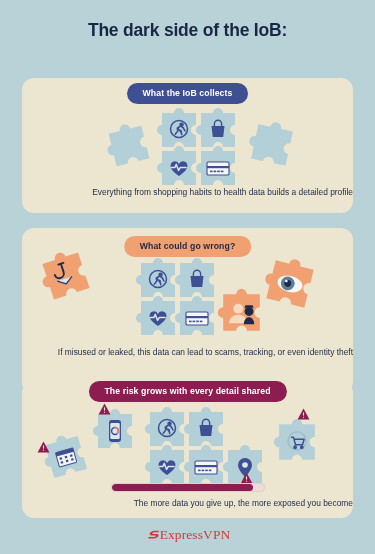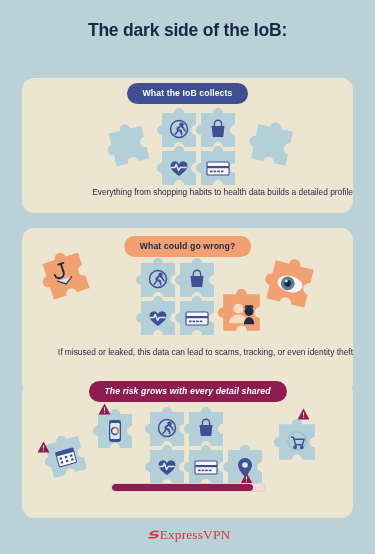--- a/index.html
+++ b/index.html
@@ -30,21 +30,21 @@
   #card3{top:381px;height:137px;}
 
   .badge{
     position:absolute;left:50%;transform:translateX(-50%);
     border-radius:999px;
     font-size:8.7px;font-weight:bold;letter-spacing:0.1px;
     padding:5px 16px 6px;white-space:nowrap;
   }
   #badge1{top:5px;background:#3f4f93;color:#ffffff;}
   #badge2{top:8px;background:#f0a071;color:#1c2a4a;}
-  #badge3{top:0;background:#8d1d51;color:#ffffff;font-style:italic;}
+  #badge3{top:0;background:#8d1d51;color:#ffffff;}
 
   .caption{
     position:absolute;left:0;width:331px;text-align:right;
     font-size:8.4px;font-weight:500;color:#1c2a4a;
   }
   #cap1{top:109px;}
   #cap2{top:113px;margin-top:6px;}
   #cap3{top:117px;}
 
   .stage{position:absolute;left:0;top:0;width:331px;height:137px;}
@@ -375,20 +375,21 @@
             <rect x="11" y="8" width="2" height="6" fill="#ece5cf"></rect>
             <rect x="11" y="16" width="2" height="2" fill="#ece5cf"></rect>
           </svg>
       </div>
 
       <div class="progress-wrap">
         <div class="progress-fill" style="width:93%;"></div>
       </div>
     </div>
 
+    <div class="caption" id="cap3">The more data you give up, the more exposed you become</div>
   </div>
 
   <div class="logo">
     <span class="logo-mark">
       <svg viewBox="0 0 24 24" width="15" height="15">
         <path d="M16.5 4.5 c-5 0-9 2.2-9 5.2 0 1.3 1 2.2 3 2.2 h5.5 c1 0 1.4 .3 1.4 .8 0 1-2.2 1.8-5 1.8 H5.5 v2.4 h7.2 c5 0 9-2.2 9-5.2 0-1.3-1-2.2-3-2.2 H13.2 c-1 0-1.4-.3-1.4-.8 0-1 2.2-1.8 5-1.8 h5.1 V4.5 z" fill="#d9373b"></path>
       </svg>
     </span>
     <span class="logo-text">ExpressVPN</span>
   </div>

